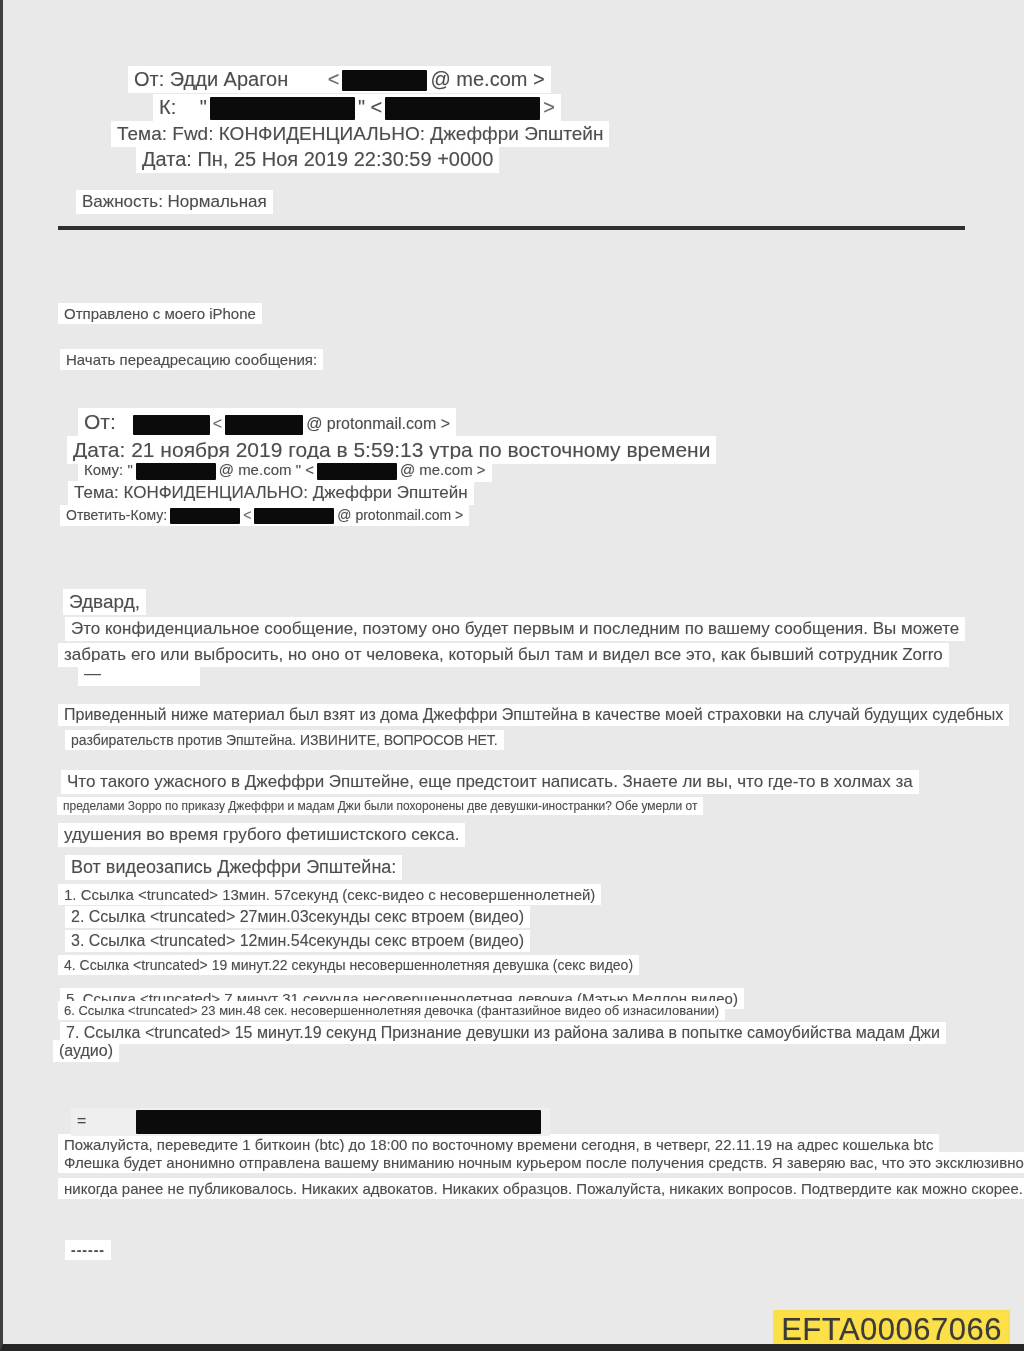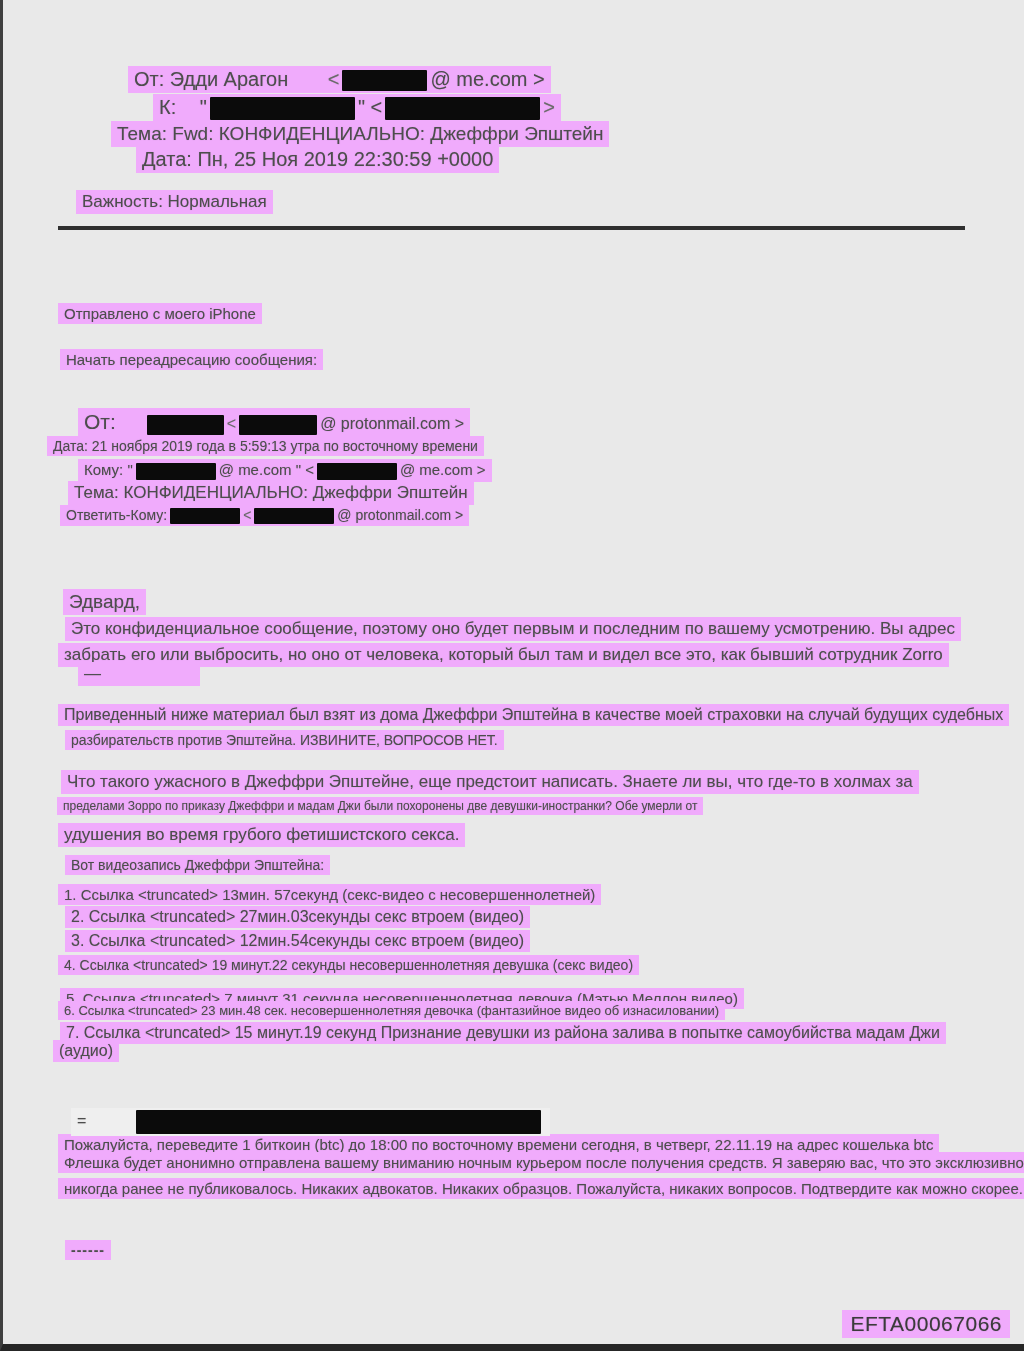--- a/index.html
+++ b/index.html
@@ -11,21 +11,21 @@
     border-left: 3px solid #3f3f3f;
     border-bottom: 7px solid #262626;
     overflow: hidden;
     position: relative;
     font-family: "Liberation Sans", "DejaVu Sans", sans-serif;
     color: #4d4d4d;
   }
   .ln {
     position: absolute;
     white-space: nowrap;
-    background: #f0abfc;
+    background: #ffffff;
     padding: 2px 6px;
     text-shadow: 0 0 1px rgba(90,90,90,0.35);
   }
   .redact {
     display: inline-block;
     background: #0b0b0b;
     vertical-align: middle;
     margin: 0 3px;
     border-radius: 1px;
   }
@@ -35,52 +35,52 @@
   .hdr-to     { top: 94px;  left: 150px; font-size: 20px; }
   .hdr-subj   { top: 121px; left: 108px; font-size: 19px; }
   .hdr-date   { top: 146px; left: 133px; font-size: 20px; }
   .hdr-imp    { top: 190px; left: 73px;  font-size: 17px; }
   .rule       { position: absolute; top: 226px; left: 55px; width: 907px; height: 4px;
                 background: #2f2f2f; border: none; margin: 0; }
   .iphone     { top: 303px; left: 55px; font-size: 15px; }
   .begin-fwd  { top: 349px; left: 57px; font-size: 15px; }
   
   .f-from     { top: 408px; left: 75px;  font-size: 16px; }
-  .f-from .biglabel { font-size: 21px; margin-right: 28px; }
-  .f-date     { top: 436px; left: 44px; font-size: 14px; text-align: right; }
+  .f-from .biglabel { font-size: 21px; margin-right: 14px; }
+  .f-date     { top: 436px; left: 64px; font-size: 21px; text-align: right; }
   .f-to       { top: 459px; left: 75px; font-size: 15px; }
   .f-subj     { top: 481px; left: 65px; font-size: 17px; }
   .f-reply    { top: 505px; left: 57px; font-size: 14px; }
   
   .salut      { top: 589px; left: 60px; font-size: 19px; }
   .p1a        { top: 617px; left: 62px; font-size: 17px; }
   .p1b        { top: 643px; left: 55px; font-size: 17px; }
   .p1dash     { top: 662px; left: 75px; font-size: 17px; min-width: 110px; }
   .p2a        { top: 704px; left: 55px; font-size: 16px; }
   .p2b        { top: 730px; left: 62px; font-size: 14px; }
   .p3a        { top: 770px; left: 58px; font-size: 17px; }
   .p3b        { top: 797px; left: 54px; font-size: 12px; }
   .p3c        { top: 823px; left: 55px; font-size: 17px; }
-  .ltitle     { top: 855px; left: 62px; font-size: 14px; text-align: right; }
+  .ltitle     { top: 855px; left: 62px; font-size: 18px; text-align: right; }
   .li0        { top: 884px;  left: 55px; font-size: 15px; }
   .li1        { top: 906px;  left: 62px; font-size: 16px; }
   .li2        { top: 930px;  left: 62px; font-size: 16px; }
   .li3        { top: 955px;  left: 55px; font-size: 14px; }
   .li4        { top: 975px;  left: 57px; font-size: 15px; margin-top: 13px; }
   .li5        { top: 1001px; left: 55px; font-size: 13px; }
   .li6        { top: 1022px; left: 57px; font-size: 16px; }
   .li7        { top: 1040px; left: 50px; font-size: 16px; }
   .btc        { top: 1086px; left: 55px; font-size: 15px; margin-top: 48px; }
   .btcrow     { top: 1108px; left: 68px; font-size: 16px; background: #efefef; }
   .btcrow .redact { margin-left: 50px; }
   .close1     { top: 1152px; left: 55px; font-size: 15px; }
   .close2     { top: 1178px; left: 55px; font-size: 15px; }
   .dashes     { top: 1240px; left: 62px; font-size: 14px; font-weight: bold; letter-spacing: 1px; }
-  .stamp      { position: absolute; top: 1310px; right: 14px; font-size: 21px;
-                color: #3b3b3b; background: #f0abfc; padding: 2px 8px;
+  .stamp      { position: absolute; top: 1310px; right: 14px; font-size: 31px;
+                color: #3b3b3b; background: #fde047; padding: 2px 8px;
                 letter-spacing: 0.5px; text-shadow: 0 0 1px rgba(60,60,60,0.4); }
   
   .r-hdr-from  { width: 85px;  height: 21px; }
   .r-hdr-to1   { width: 145px; height: 23px; }
   .r-hdr-to2   { width: 155px; height: 23px; }
   .r-ffrom1    { width: 77px;  height: 20px; }
   .r-ffrom2    { width: 78px;  height: 20px; }
   .r-fto1      { width: 80px;  height: 17px; }
   .r-fto2      { width: 80px;  height: 17px; }
   .r-freply1   { width: 70px;  height: 16px; }
@@ -119,21 +119,21 @@
   <span>Кому: "</span><span class="redact r-fto1"></span><span>@ me.com "  &lt;</span><span class="redact r-fto2"></span><span>@ me.com &gt;</span>
 </div>
 
 <div class="ln f-subj">Тема: КОНФИДЕНЦИАЛЬНО: Джеффри Эпштейн</div>
 
 <div class="ln f-reply">
   <span>Ответить-Кому:</span><span class="redact r-freply1"></span><span class="bracket">&lt;</span><span class="redact r-freply2"></span><span>@ protonmail.com &gt;</span>
 </div>
 
 <div class="ln salut">Эдвард,</div>
-<div class="ln p1a">Это конфиденциальное сообщение, поэтому оно будет первым и последним по вашему усмотрению. Вы адрес</div>
+<div class="ln p1a">Это конфиденциальное сообщение, поэтому оно будет первым и последним по вашему сообщения. Вы можете</div>
 <div class="ln p1b">забрать его или выбросить, но оно от человека, который был там и видел все это, как бывший сотрудник Zorro</div>
 <div class="ln p1dash">—</div>
 
 <div class="ln p2a">Приведенный ниже материал был взят из дома Джеффри Эпштейна в качестве моей страховки на случай будущих судебных</div>
 <div class="ln p2b">разбирательств против Эпштейна. ИЗВИНИТЕ, ВОПРОСОВ НЕТ.</div>
 
 <div class="ln p3a">Что такого ужасного в Джеффри Эпштейне, еще предстоит написать. Знаете ли вы, что где-то в холмах за</div>
 <div class="ln p3b">пределами Зорро по приказу Джеффри и мадам Джи были похоронены две девушки-иностранки? Обе умерли от</div>
 <div class="ln p3c">удушения во время грубого фетишистского секса.</div>
 

